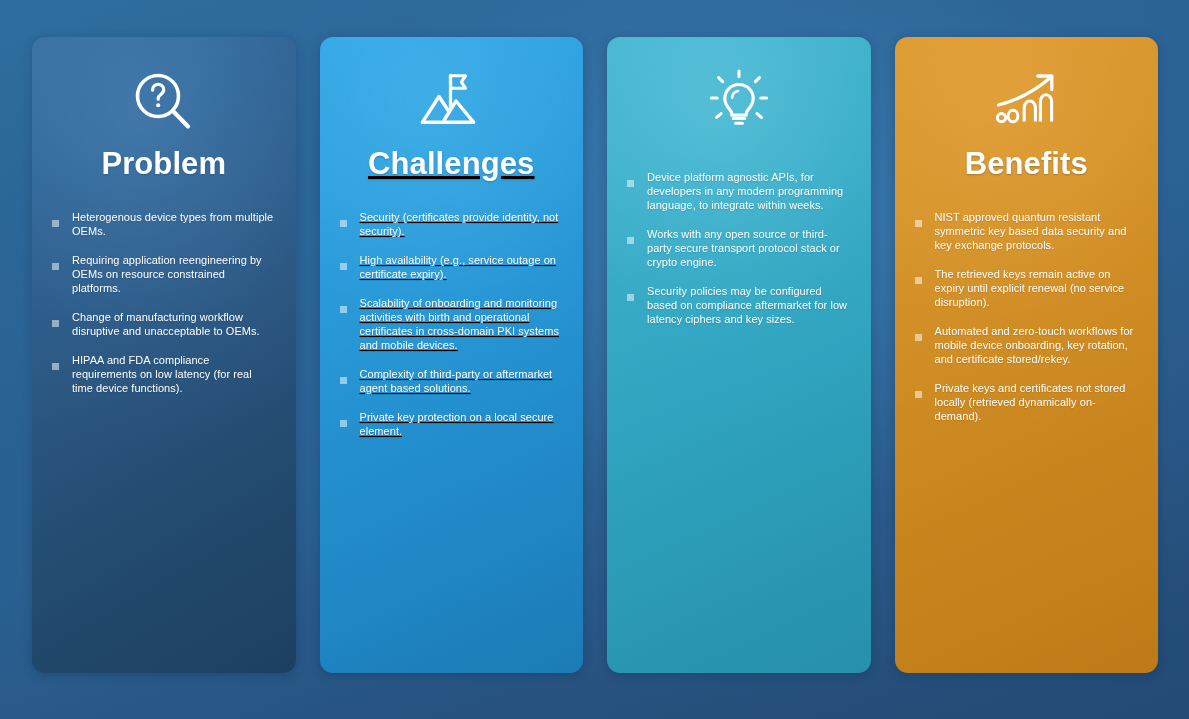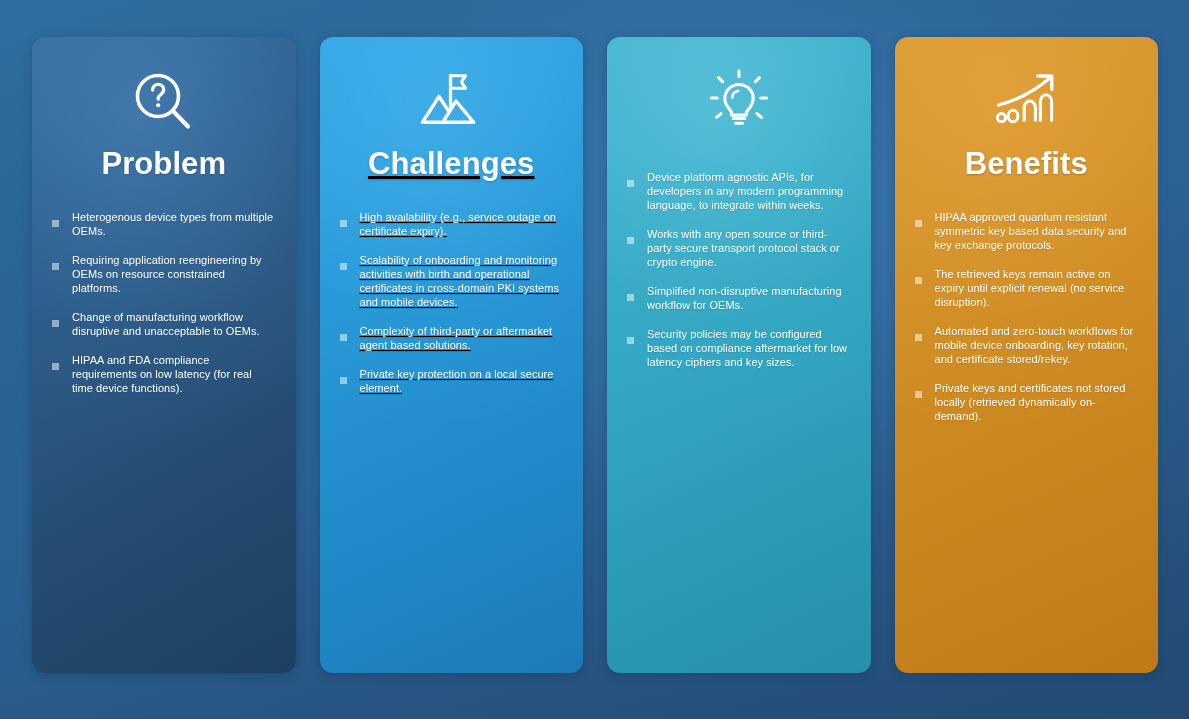--- a/index.html
+++ b/index.html
@@ -165,20 +165,24 @@
         <svg width="70" height="66" viewBox="0 0 70 66" fill="none" aria-hidden="true">
           <path d="M34.5 6.5 V40" stroke="#ffffff" stroke-width="3.3" stroke-linecap="round"></path>
           <path d="M34.5 6.8 H49.5 L45.3 13.0 L49.5 19.2 H34.5 Z" stroke="#ffffff" stroke-width="3.1" stroke-linejoin="round" fill="none"></path>
           <path d="M6.5 53.2 L23.0 27.5 L33.2 43.0" stroke="#ffffff" stroke-width="3.4" stroke-linecap="round" stroke-linejoin="round" fill="none"></path>
           <path d="M28.2 51.0 L40.0 32.0 L57.5 53.2" stroke="#ffffff" stroke-width="3.4" stroke-linecap="round" stroke-linejoin="round" fill="none"></path>
           <path d="M6.5 53.2 H57.5" stroke="#ffffff" stroke-width="3.4" stroke-linecap="round"></path>
         </svg>
       </div>
       <h2 class="card-title">Challenges</h2>
       <ul class="bullets">
+        <li>
+          <span class="bullet-marker"></span>
+          <span class="bullet-text">Security (certificates provide identity, not security).</span>
+        </li>
         <li>
           <span class="bullet-marker"></span>
           <span class="bullet-text">High availability (e.g., service outage on certificate expiry).</span>
         </li>
         <li>
           <span class="bullet-marker"></span>
           <span class="bullet-text">Scalability of onboarding and monitoring activities with birth and operational certificates in cross-domain PKI systems and mobile devices.</span>
         </li>
         <li>
           <span class="bullet-marker"></span>
@@ -213,45 +217,41 @@
         <li>
           <span class="bullet-marker"></span>
           <span class="bullet-text">Device platform agnostic APIs, for developers in any modern programming language, to integrate within weeks.</span>
         </li>
         <li>
           <span class="bullet-marker"></span>
           <span class="bullet-text">Works with any open source or third-party secure transport protocol stack or crypto engine.</span>
         </li>
         <li>
           <span class="bullet-marker"></span>
-          <span class="bullet-text">Simplified non-disruptive manufacturing workflow for OEMs.</span>
-        </li>
-        <li>
-          <span class="bullet-marker"></span>
           <span class="bullet-text">Security policies may be configured based on compliance aftermarket for low latency ciphers and key sizes.</span>
         </li>
       </ul>
     </section>
 
     <section class="card card-benefits">
       <div class="icon-wrap">
         <svg width="72" height="66" viewBox="0 0 72 66" fill="none" aria-hidden="true">
           <ellipse cx="11.5" cy="48.6" rx="4.1" ry="4.1" stroke="#ffffff" stroke-width="3.0" fill="none"></ellipse>
           <ellipse cx="23.0" cy="47.0" rx="4.9" ry="5.7" stroke="#ffffff" stroke-width="3.0" fill="none"></ellipse>
           <path d="M34.2 52.6 V38.6 a5.6 6.6 0 0 1 11.2 0 V52.6" stroke="#ffffff" stroke-width="3.1" stroke-linejoin="round" fill="none"></path>
           <path d="M50.4 52.6 V32.6 a5.6 6.8 0 0 1 11.2 0 V52.6" stroke="#ffffff" stroke-width="3.1" stroke-linejoin="round" fill="none"></path>
           <path d="M8.5 36.0 C22 32.5, 42 24.5, 60.5 8.5" stroke="#ffffff" stroke-width="3.3" stroke-linecap="round" fill="none"></path>
           <path d="M47.8 7.0 H61.8 V20.4" stroke="#ffffff" stroke-width="3.3" stroke-linecap="round" stroke-linejoin="round" fill="none"></path>
         </svg>
       </div>
       <h2 class="card-title">Benefits</h2>
       <ul class="bullets">
         <li>
           <span class="bullet-marker"></span>
-          <span class="bullet-text">HIPAA approved quantum resistant symmetric key based data security and key exchange protocols.</span>
+          <span class="bullet-text">NIST approved quantum resistant symmetric key based data security and key exchange protocols.</span>
         </li>
         <li>
           <span class="bullet-marker"></span>
           <span class="bullet-text">The retrieved keys remain active on expiry until explicit renewal (no service disruption).</span>
         </li>
         <li>
           <span class="bullet-marker"></span>
           <span class="bullet-text">Automated and zero-touch workflows for mobile device onboarding, key rotation, and certificate stored/rekey.</span>
         </li>
         <li>

